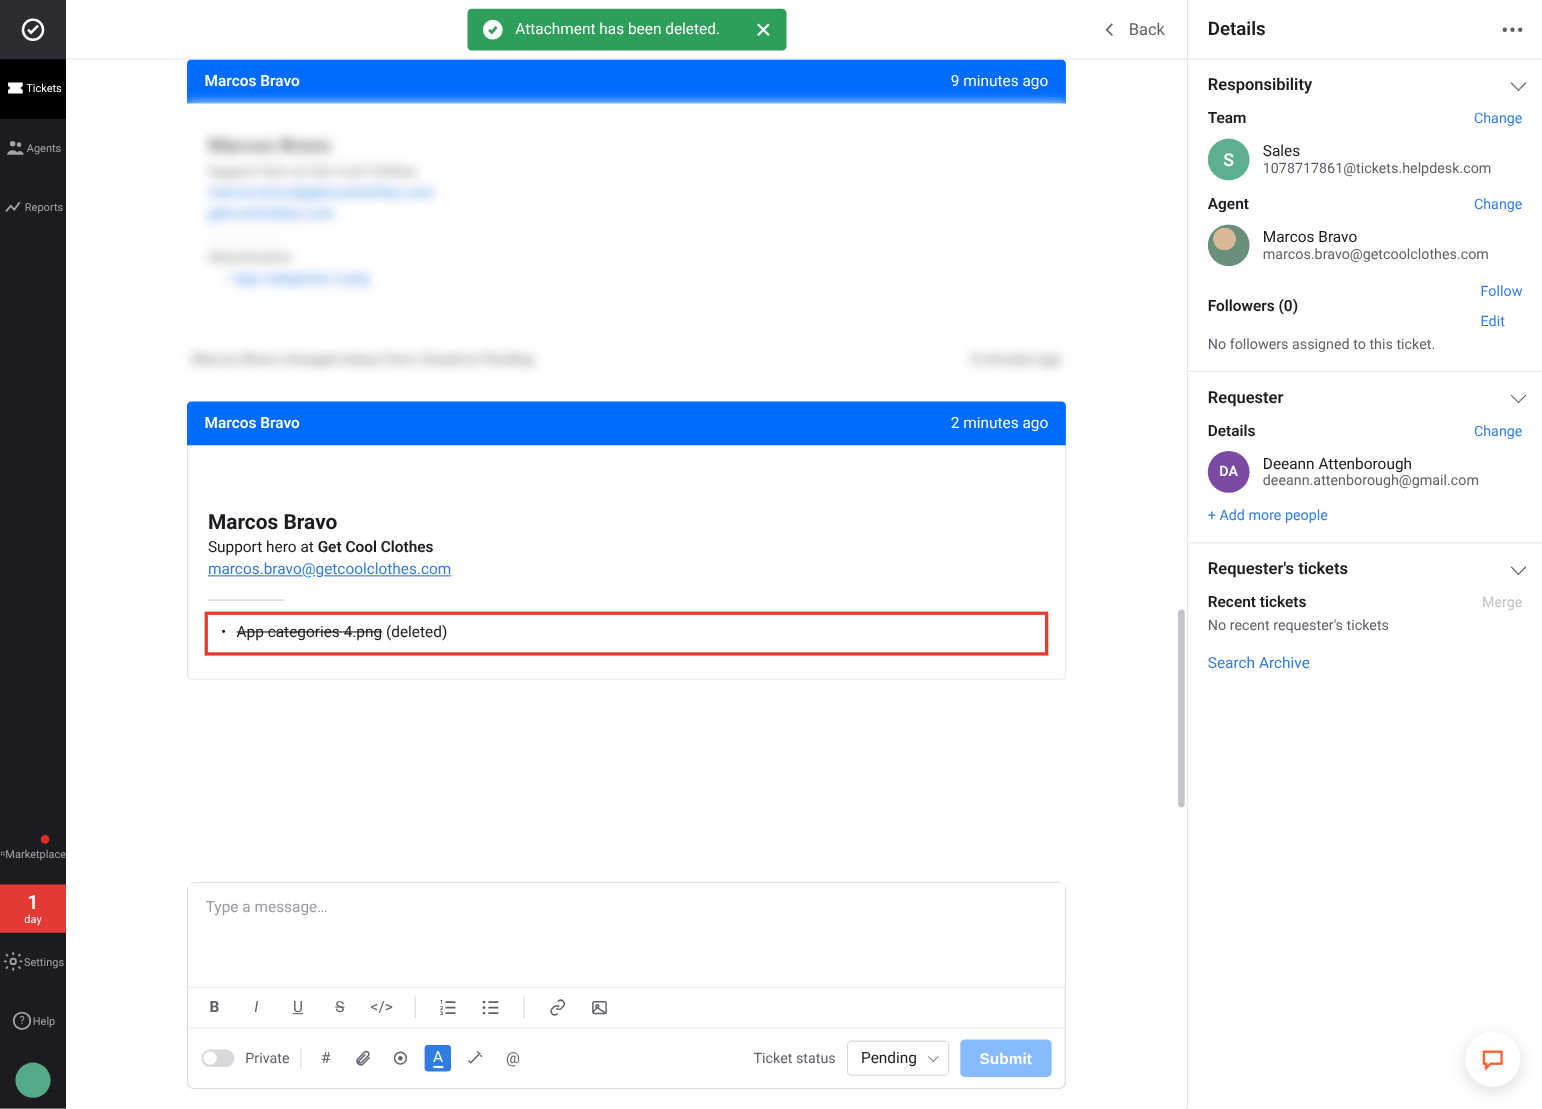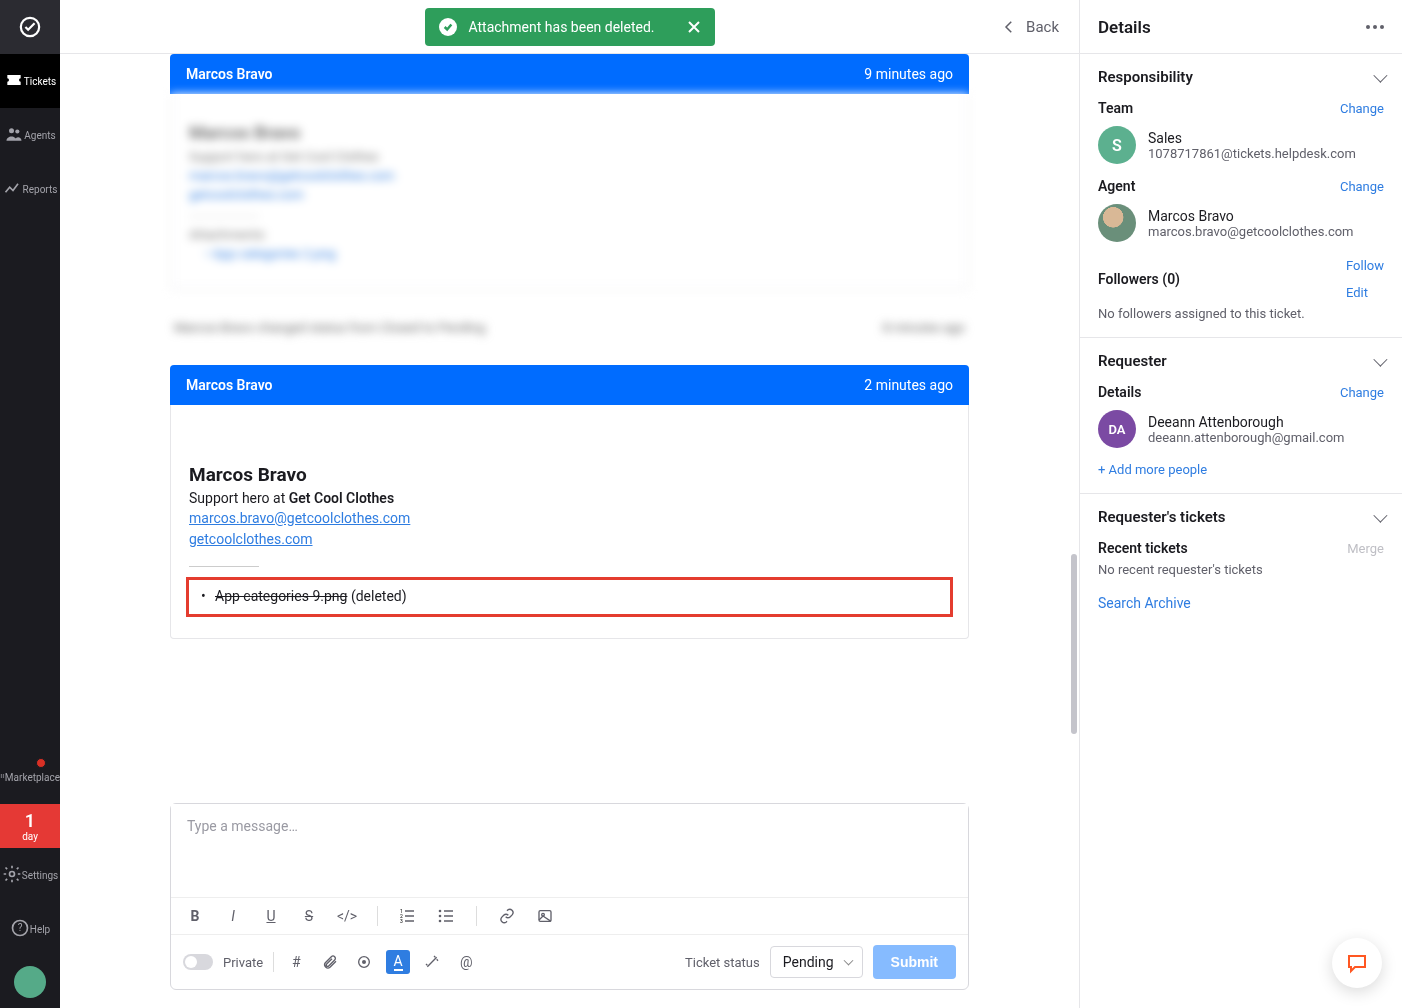--- a/index.html
+++ b/index.html
@@ -231,25 +231,24 @@
       <div class="msg">
         <div class="msg-head">
           <span>Marcos Bravo</span>
           <span class="time">2 minutes ago</span>
         </div>
         <div class="msg-body">
           <div style="height:30px"></div>
           <div class="sig-name">Marcos Bravo</div>
           <div class="sig-role"><span>Support hero at </span><b>Get Cool Clothes</b></div>
           <a class="sig-link">marcos.bravo@getcoolclothes.com</a>
-          <a class="sig-link">getcoolclothes.com</a>
           <hr class="sig-hr">
           <div class="att-box">
             <div class="att-item">
-              <span class="fn">App categories 9.png</span><span> (deleted)</span>
+              <span class="fn">App categories 4.png</span><span> (deleted)</span>
             </div>
           </div>
         </div>
       </div>
     </div>
 
     <div class="composer-wrap">
       <div class="composer">
         <textarea placeholder="Type a message…" style=""></textarea>
         <div class="fmt-bar">

